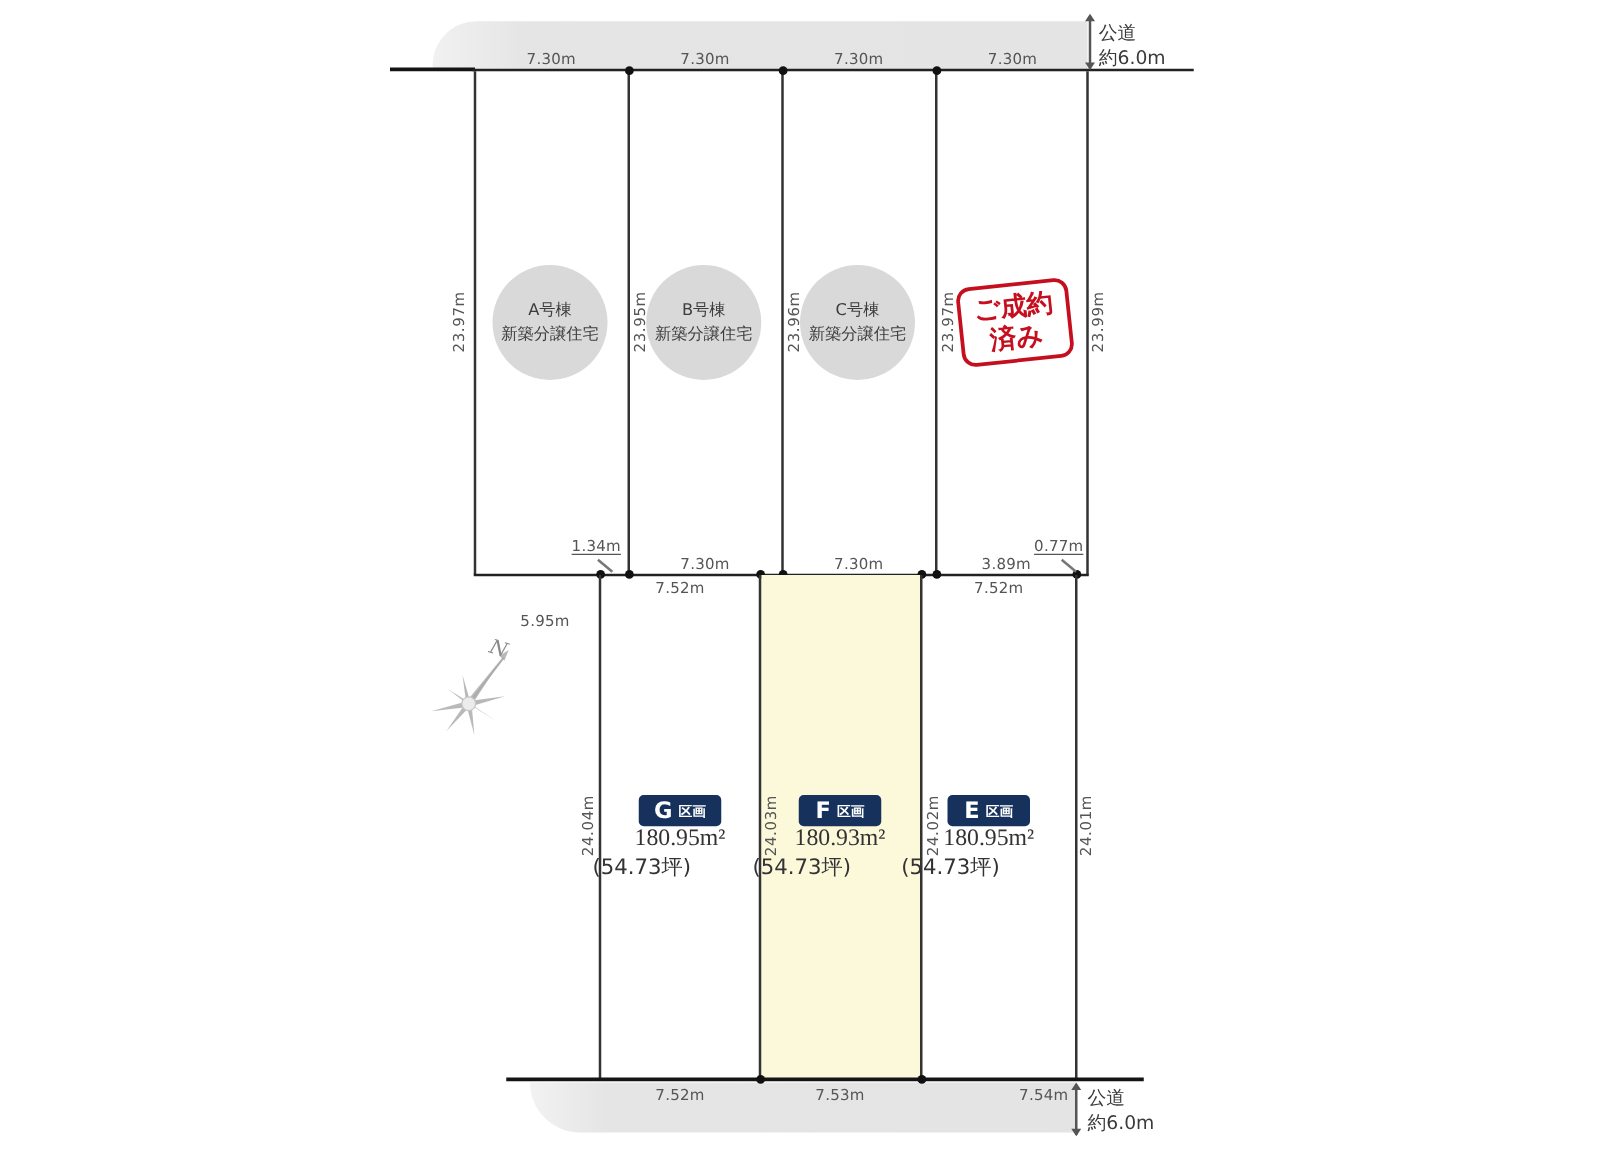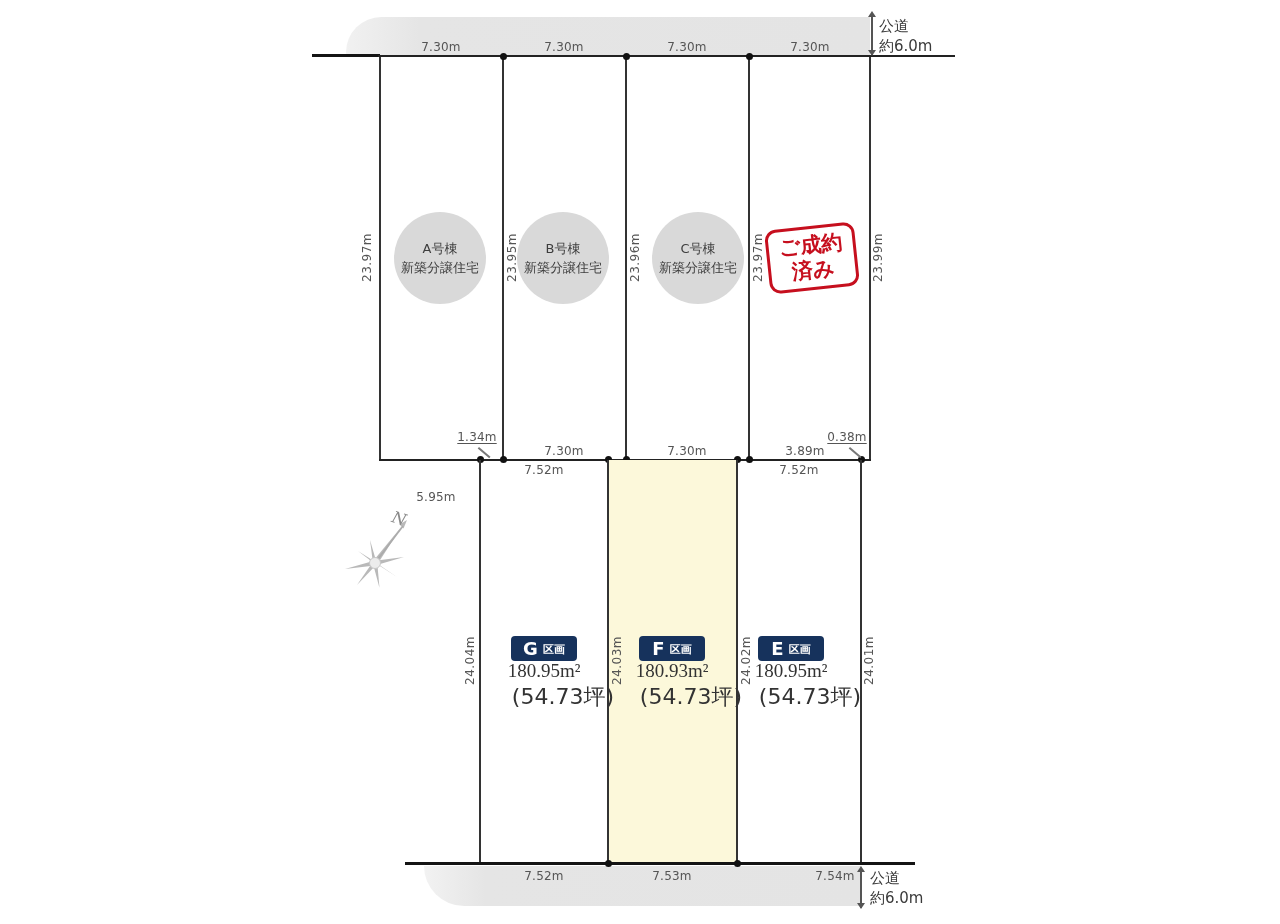--- a/index.html
+++ b/index.html
@@ -56,21 +56,21 @@
   }
   
   .plot-fill { background:#fcf8da; }
   .badge {
     width:66px; height:25px; background:#16325c; border-radius:4px;
     display:flex; align-items:center; justify-content:center; gap:5px; color:#fff;
   }
   .badge .ltr { font-size:18px; font-weight:700; line-height:1; }
   .badge .sfx { font-size:11px; font-weight:700; line-height:1; margin-top:2px; }
   .area-text  { width:140px; text-align:center; font-size:19px; color:#333; white-space:nowrap;font-family:Liberation Serif, serif; }
-  .tsubo-text { width:140px; text-align:right; font-size:22px; color:#333; white-space:nowrap; }
+  .tsubo-text { width:140px; text-align:left; font-size:17px; color:#333; white-space:nowrap; }
   
   .north {
     font-family:"DejaVu Serif","Liberation Serif",serif; font-style:italic;
     font-size:16px; color:#8a8a8a; transform:rotate(18deg);
   }
 </style>
 </head>
 <body>
 
 <div id="canvas">
@@ -109,21 +109,21 @@
   <div class="abs vdim" style="left:871px; top:222px;">23.99m</div>
 
   <div class="abs plot-circle" style="left:394px; top:212px;">
     <span>A号棟</span>
     <span>新築分譲住宅</span>
   </div>
   <div class="abs plot-circle" style="left:517px; top:212px;align-items:center;">
     <span>B号棟</span>
     <span>新築分譲住宅</span>
   </div>
-  <div class="abs plot-circle" style="left:640px; top:212px;margin-left:12px;">
+  <div class="abs plot-circle" style="left:640px; top:212px;">
     <span>C号棟</span>
     <span>新築分譲住宅</span>
   </div>
 
   <div class="abs sold-stamp" style="left:767px; top:226px;">
     <span>ご成約</span>
     <span>済み</span>
   </div>
 
   <div class="abs hline" style="left:379px; top:459px; width:492px;"></div>
@@ -134,21 +134,21 @@
   <div class="abs dot" style="left:734px; top:456px;"></div>
   <div class="abs dot" style="left:746px; top:456px;"></div>
   <div class="abs dot" style="left:858px; top:456px;"></div>
 
   <div class="abs dim" style="left:405px; top:444px;margin-top:46px;">5.95m</div>
   <div class="abs dim ul" style="left:446px; top:430px;">1.34m</div>
   <div class="abs leader" style="left:479px; top:447px; width:15px; transform:rotate(40deg);"></div>
   <div class="abs dim" style="left:533px; top:444px;">7.30m</div>
   <div class="abs dim" style="left:656px; top:444px;">7.30m</div>
   <div class="abs dim" style="left:774px; top:444px;">3.89m</div>
-  <div class="abs dim ul" style="left:816px; top:430px;">0.38m</div>
+  <div class="abs dim ul" style="left:816px; top:430px;">0.77m</div>
   <div class="abs leader" style="left:850px; top:447px; width:15px; transform:rotate(40deg);"></div>
 
   <div class="abs dim" style="left:513px; top:463px;">7.52m</div>
   <div class="abs dim" style="left:641px; top:463px;">7.52m</div>
   <div class="abs dim" style="left:768px; top:463px;">7.52m</div>
 
   <div class="abs plot-fill" style="left:609px; top:460px; width:127px; height:404px;"></div>
 
   <div class="abs vline" style="left:479px; top:460px; height:404px;"></div>
   <div class="abs vline" style="left:607px; top:460px; height:404px;"></div>

